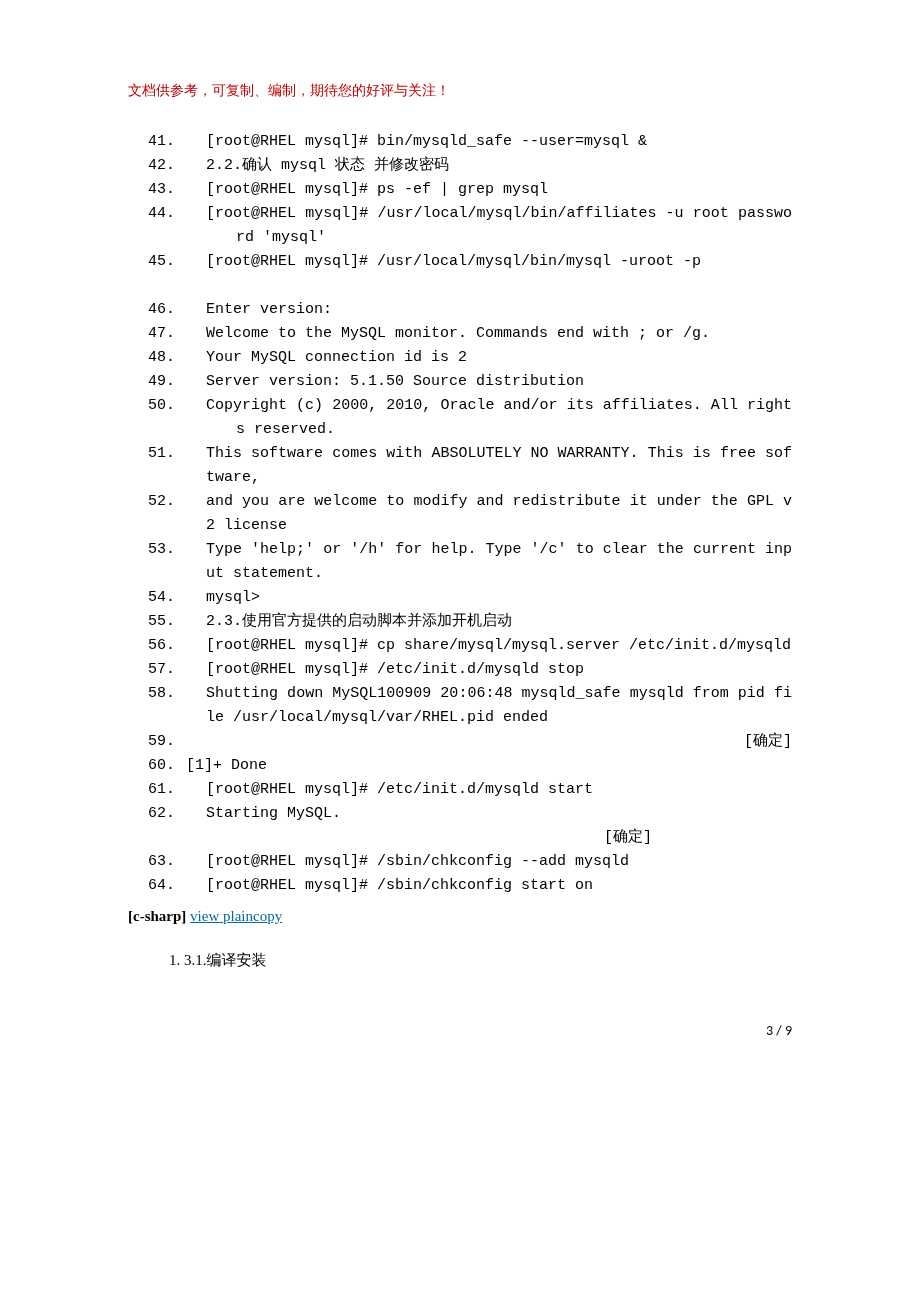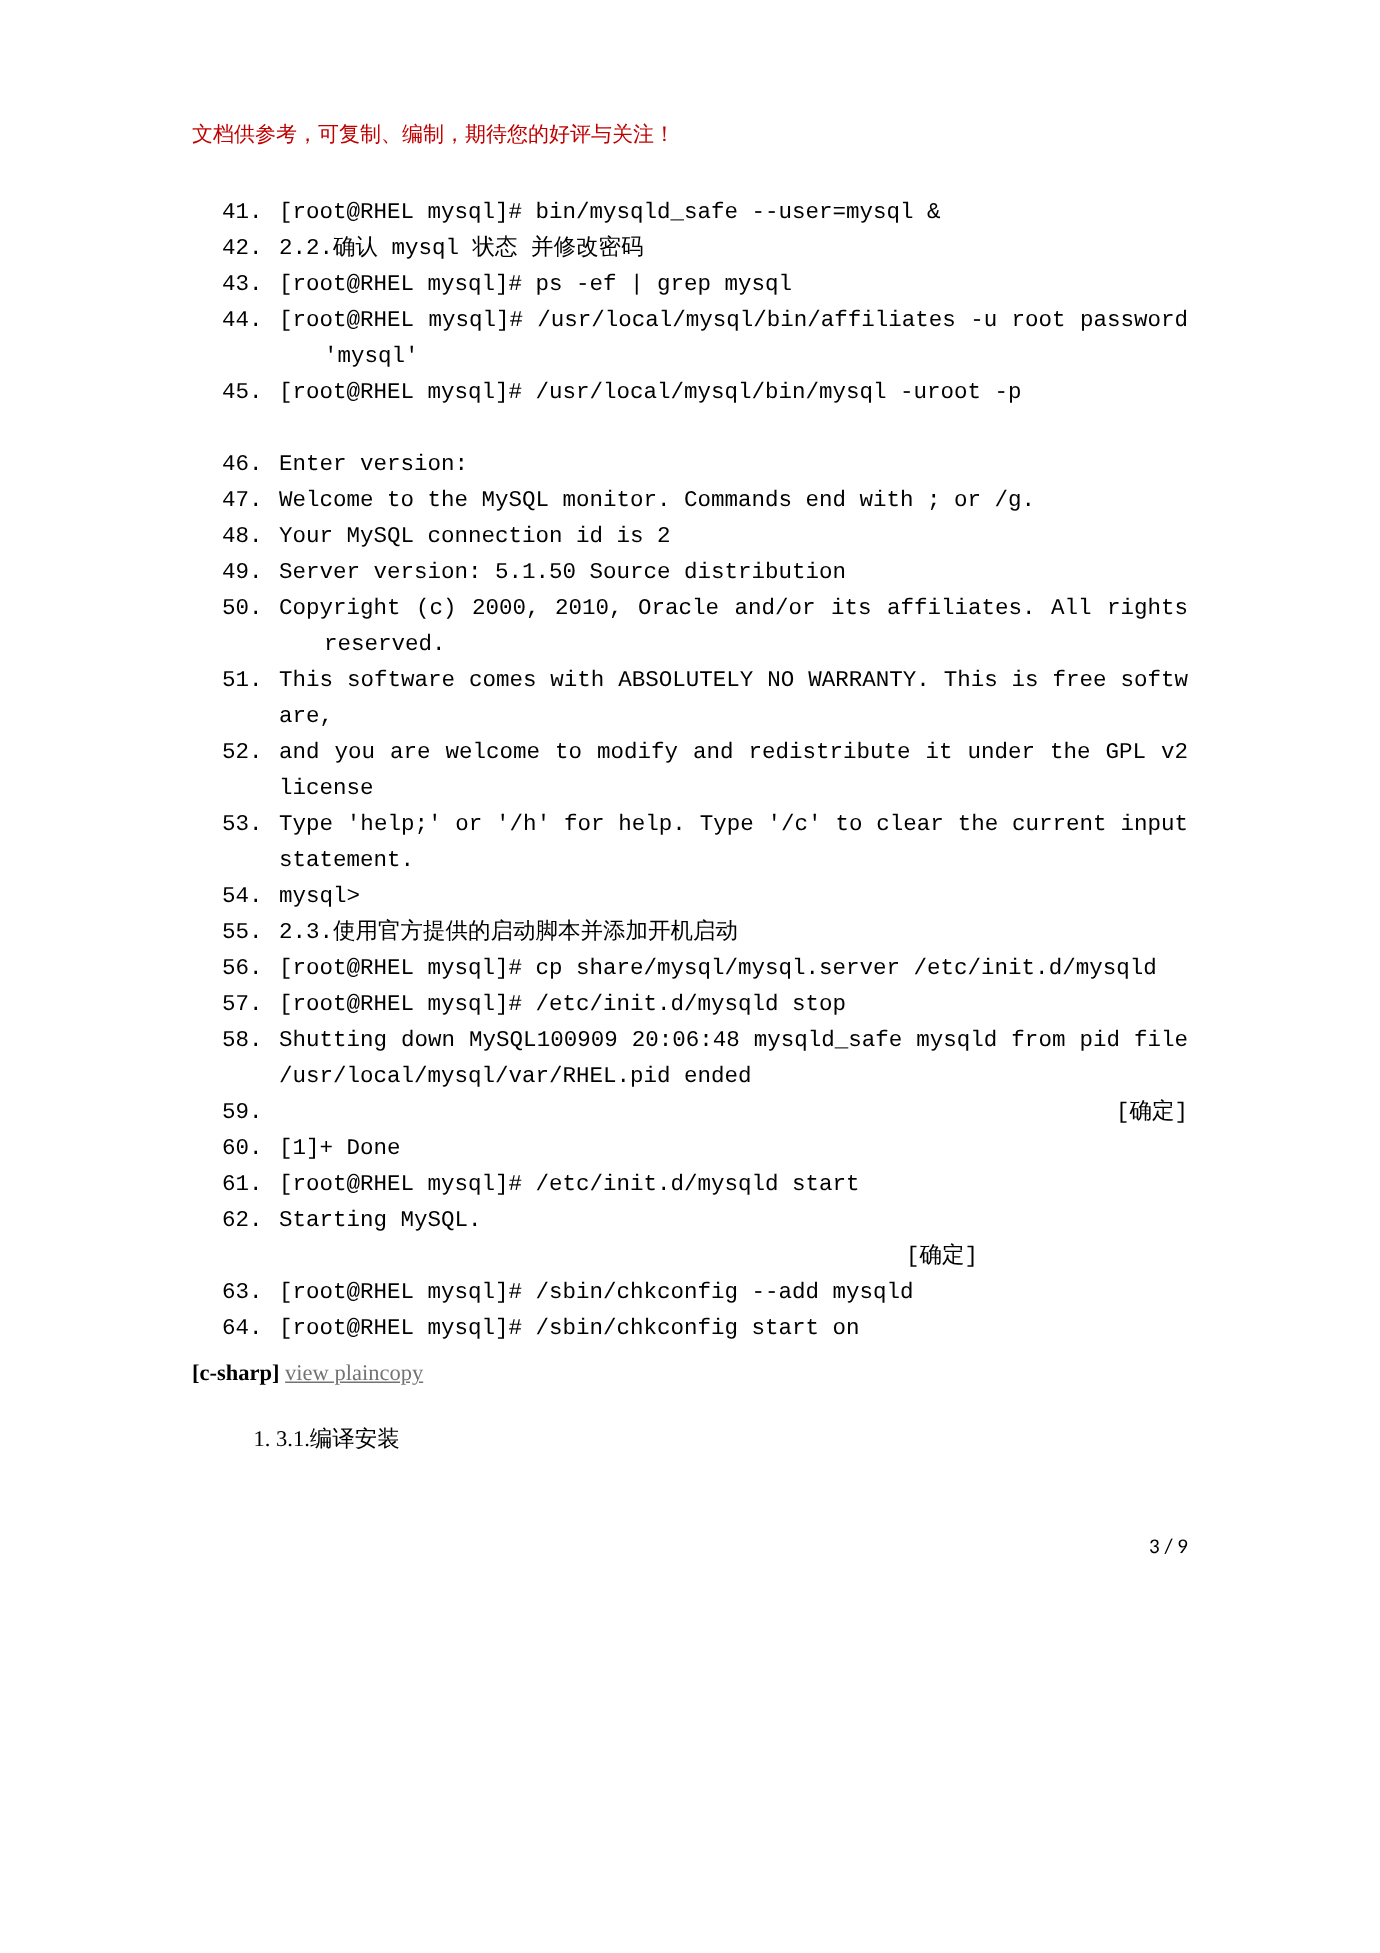--- a/index.html
+++ b/index.html
@@ -33,39 +33,40 @@
     padding-left: 2px;
     text-align: justify;
     text-justify: inter-ideograph;
     word-break: break-all;
   }
   ol.code-list > li::marker {
     font-family: "Courier New", monospace;
   }
   .li-row {
     display: block;
+    margin-left: 20px;
   }
   .wrap-indent {
     display: block;
     padding-left: 30px;
     text-indent: -30px;
   }
   .section-title {
     margin-top: 52px;
     margin-bottom: 20px;
     font-family: "SimSun", "宋体", serif;
   }
   .lang-tag {
     margin-top: 6px;
   }
   .bold {
     font-weight: bold;
   }
   a {
-    color: #737373;
+    color: #0369a1;
     text-decoration: underline;
   }
   ol.sublist {
     list-style: decimal;
     padding-left: 56px;
     margin-top: 20px;
   }
   .footer-page {
     text-align: right;
     margin-top: 48px;

